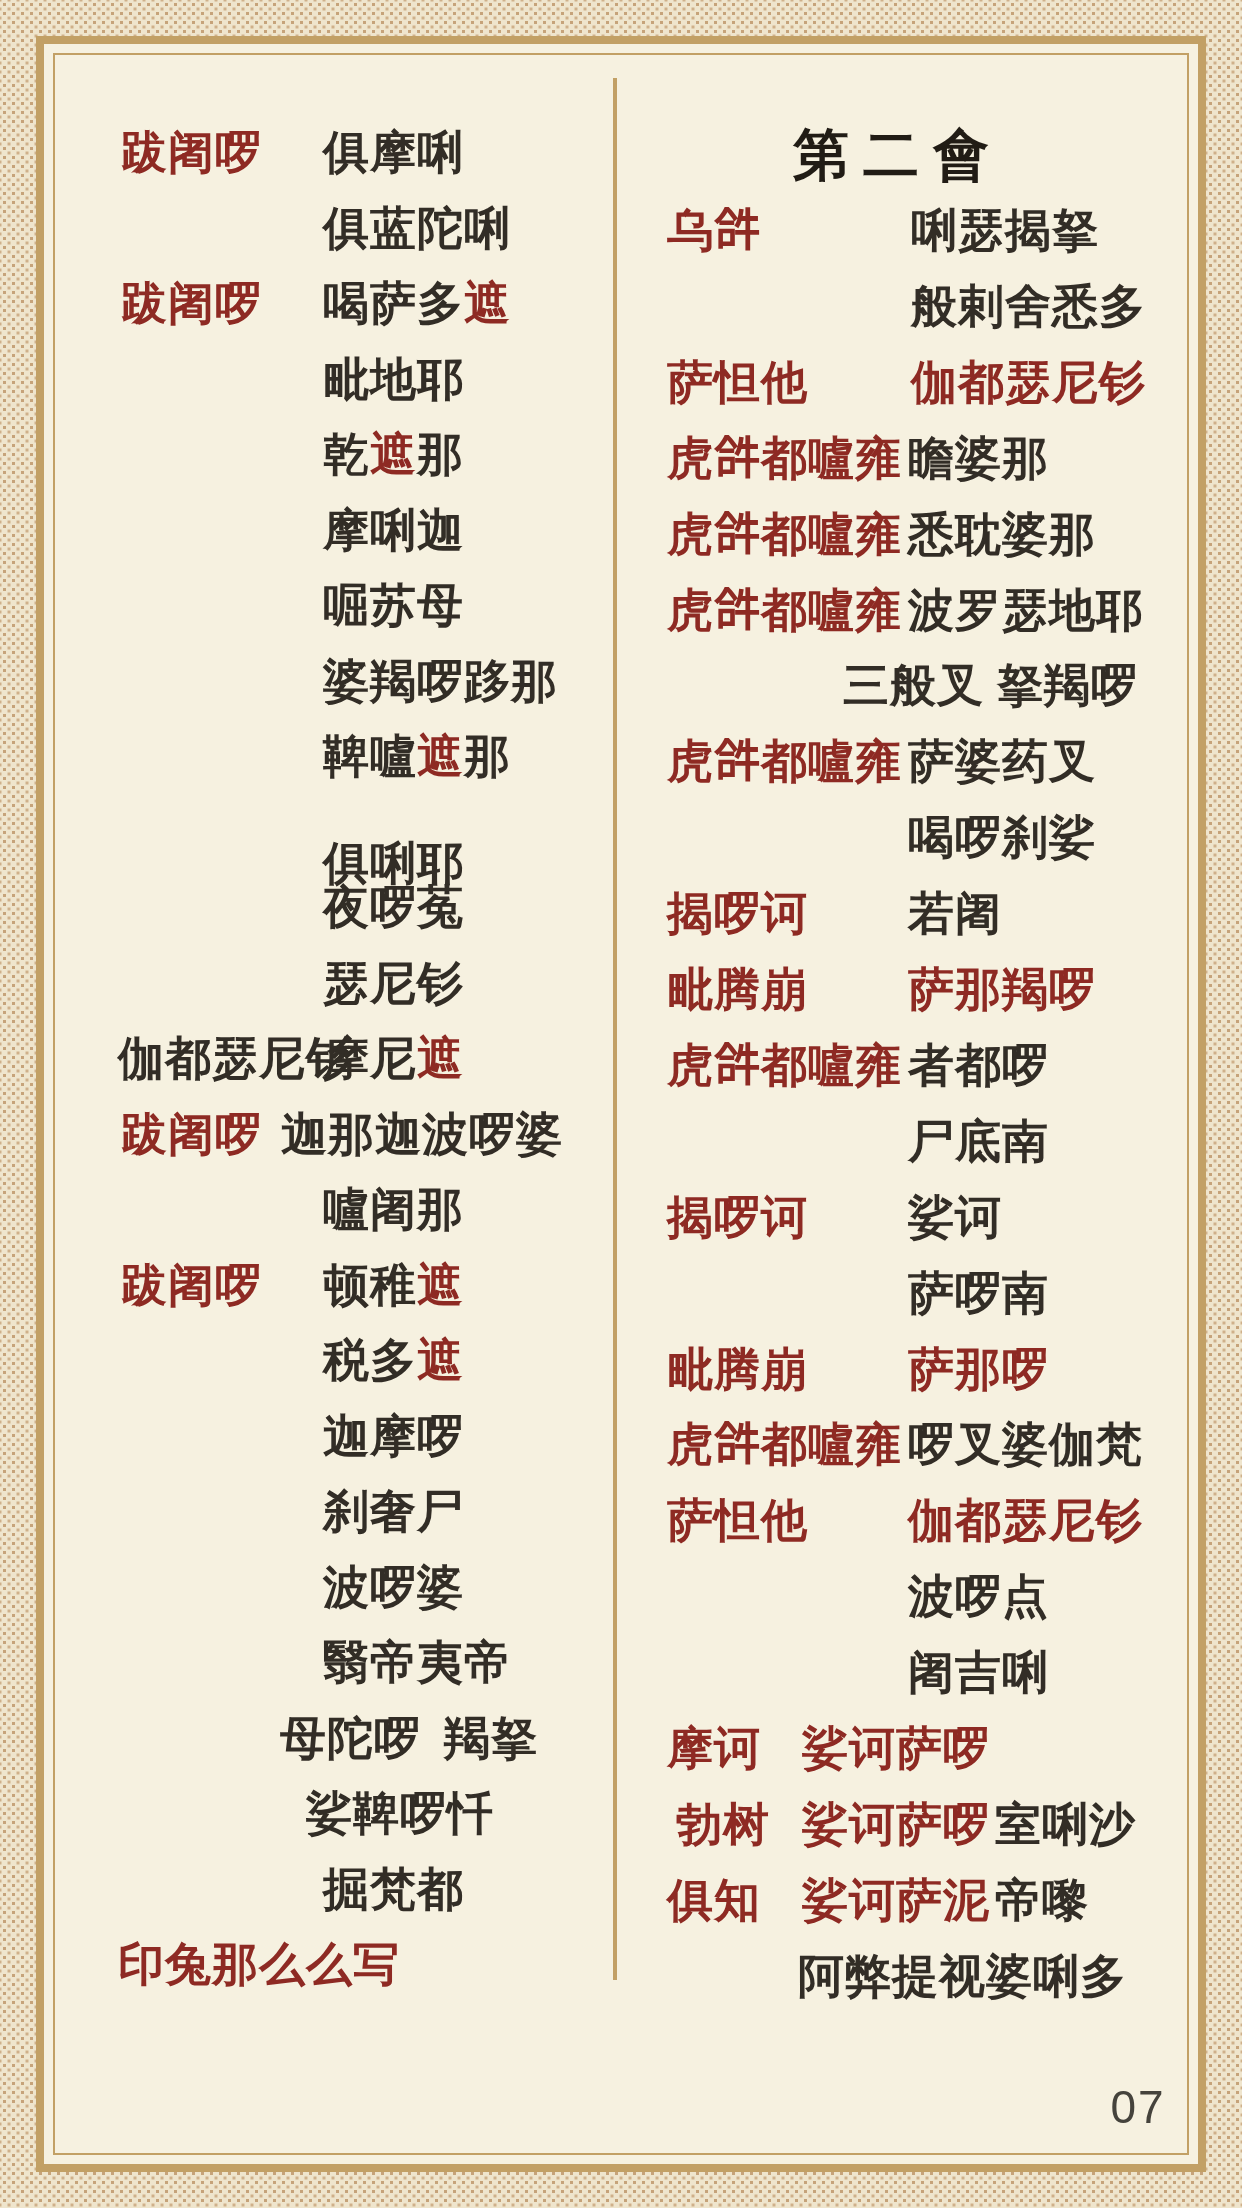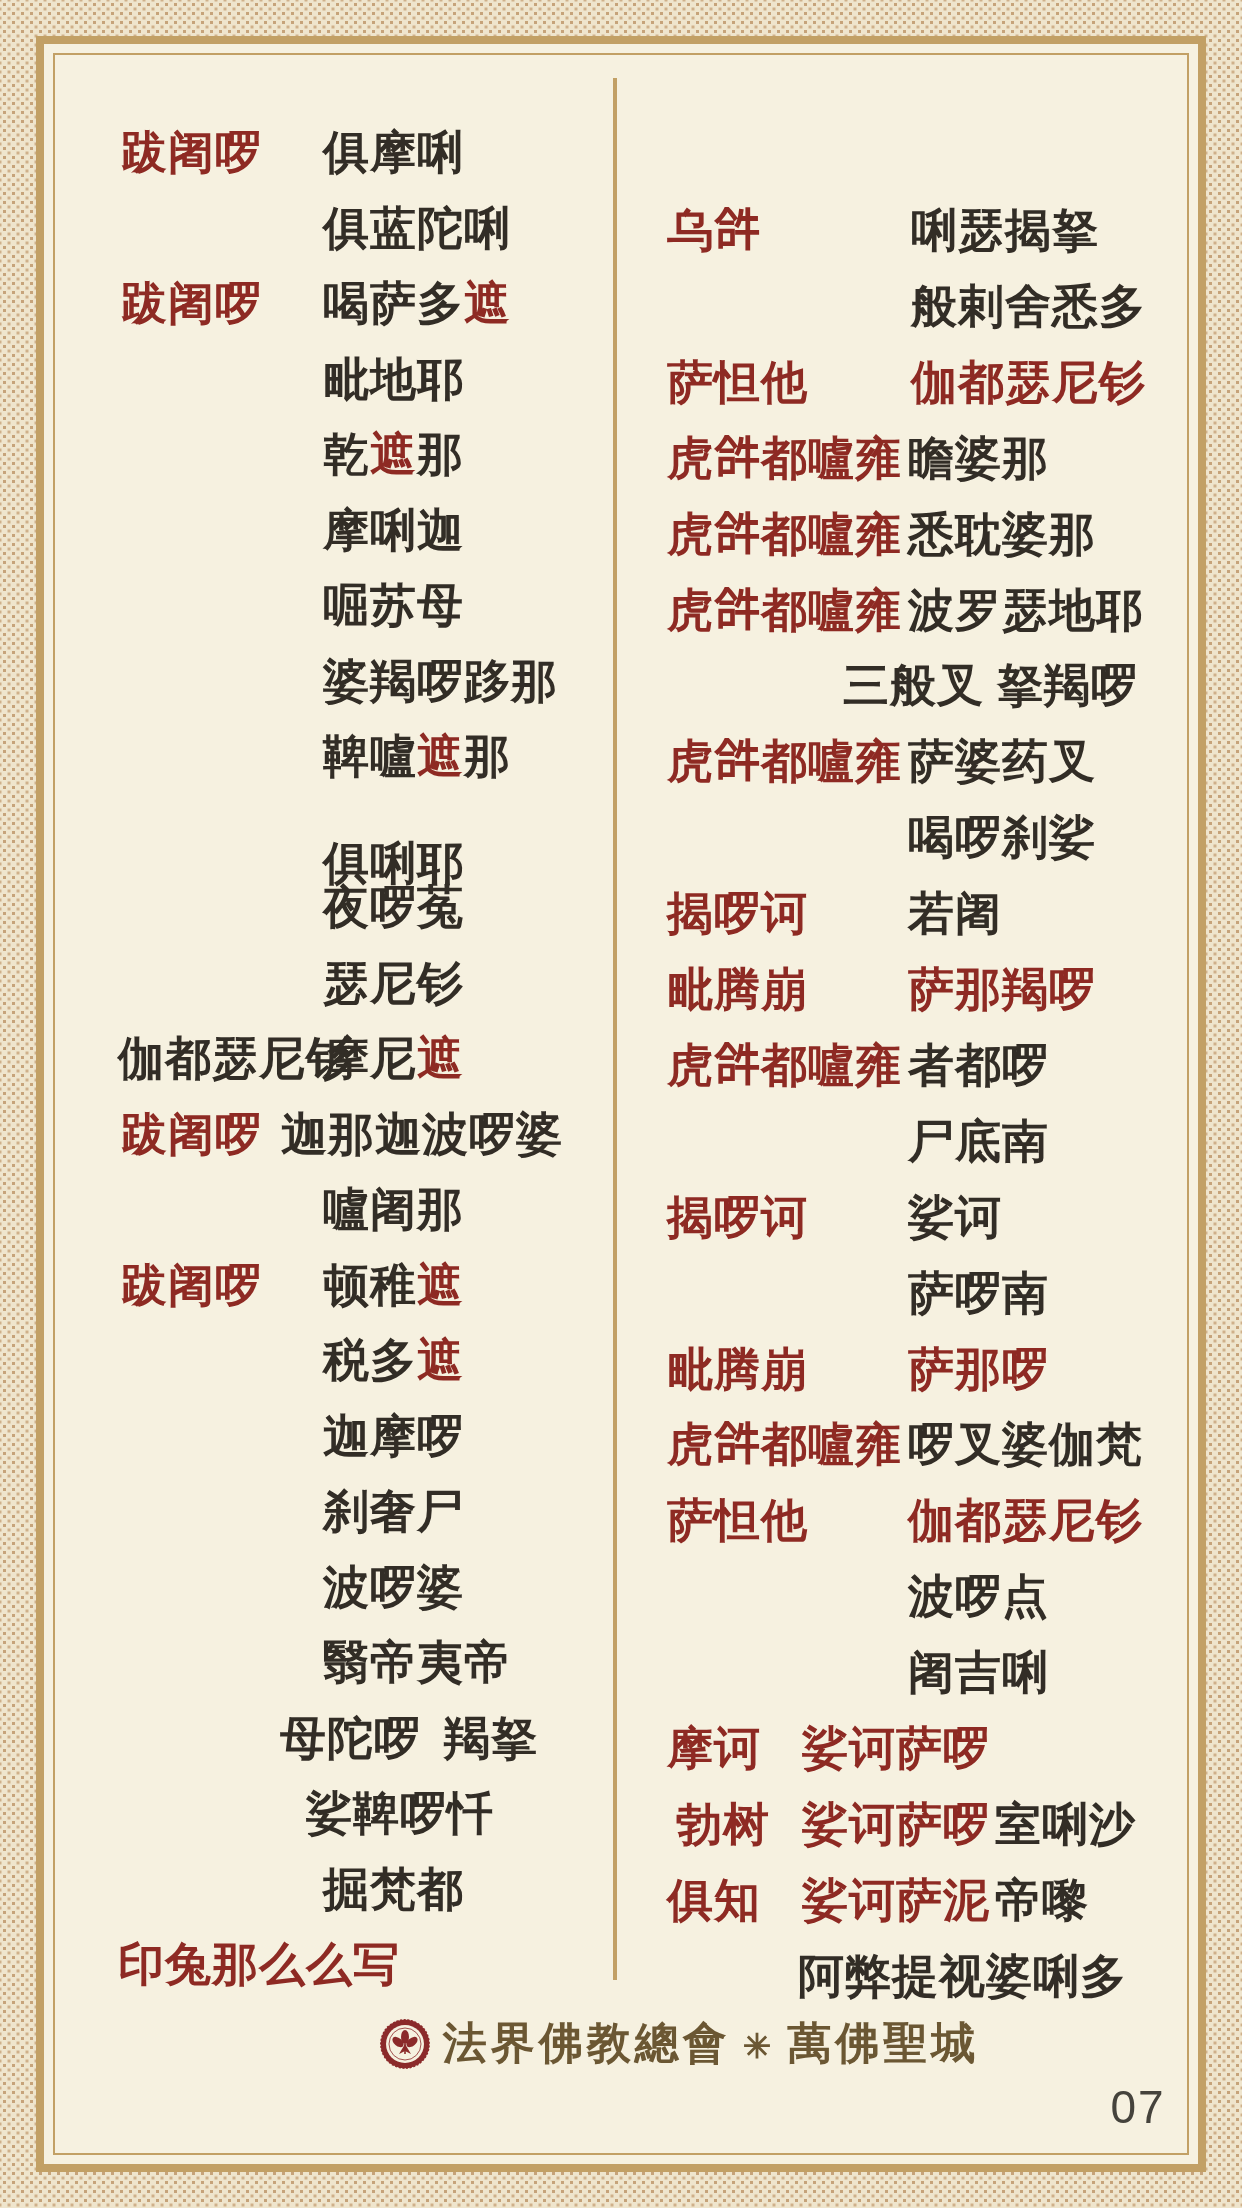--- a/index.html
+++ b/index.html
@@ -60,20 +60,21 @@
 </style>
 </head>
 <body>
 
 <div class="paper">
   <div class="inner-line"></div>
   <div class="content">
 
     <div class="divider"></div>
 
+    <div class="assembly-header">第二會</div>
 
     <div id="left-col">
         <div class="seg" style="left: 123px; top: 126px;"><span class="r">跋阇啰</span></div>
         <div class="seg" style="left: 325px; top: 126px;"><span class="k">俱摩唎</span></div>
         <div class="seg" style="left: 325px; top: 202px;"><span class="k">俱蓝陀唎</span></div>
         <div class="seg" style="left: 123px; top: 277px;"><span class="r">跋阇啰</span></div>
         <div class="seg" style="left: 325px; top: 277px;"><span class="k">喝萨多</span><span class="r">遮</span></div>
         <div class="seg" style="left: 325px; top: 353px;"><span class="k">毗地耶</span></div>
         <div class="seg" style="left: 325px; top: 428px;"><span class="k">乾</span><span class="r">遮</span><span class="k">那</span></div>
         <div class="seg" style="left: 325px; top: 504px;"><span class="k">摩唎迦</span></div>
@@ -141,35 +142,17 @@
         <div class="seg" style="left: 669px; top: 1798px; margin-left: 9px;"><span class="r">勃树</span></div>
         <div class="seg" style="left: 804px; top: 1798px;"><span class="r">娑诃萨啰</span></div>
         <div class="seg" style="left: 997px; top: 1798px;"><span class="k">室唎沙</span></div>
         <div class="seg" style="left: 669px; top: 1874px;"><span class="r">俱知</span></div>
         <div class="seg" style="left: 804px; top: 1874px;"><span class="r">娑诃萨泥</span></div>
         <div class="seg" style="left: 997px; top: 1874px;"><span class="k">帝嚟</span></div>
         <div class="seg" style="left: 800px; top: 1950px;"><span class="k">阿弊提视婆唎多</span></div>
       </div>
 
     <div class="footer">
-      <div class="footer-cn">
-        <svg class="seal" viewBox="0 0 52 52">
-          <circle cx="26" cy="26" r="25" fill="#8b2a2a"></circle>
-          <circle cx="26" cy="26" r="25" fill="none" stroke="#f6f1e0" stroke-width="1.4" stroke-dasharray="1.6 2.2"></circle>
-          <circle cx="26" cy="26" r="19" fill="#f6f1e0"></circle>
-          <circle cx="26" cy="26" r="16" fill="none" stroke="#8b2a2a" stroke-width="0.8"></circle>
-          <g fill="#8b2a2a">
-            <ellipse cx="26" cy="19" rx="4" ry="7"></ellipse>
-            <ellipse cx="19" cy="24" rx="4" ry="6.5" transform="rotate(-50 19 24)"></ellipse>
-            <ellipse cx="33" cy="24" rx="4" ry="6.5" transform="rotate(50 33 24)"></ellipse>
-            <path d="M26 26 L20 36 L26 33 L32 36 Z"></path>
-            <rect x="25.2" y="26" width="1.6" height="10"></rect>
-          </g>
-        </svg>
-        <span>法界佛教總會</span>
-          <span class="footer-star">✳</span>
-          <span>萬佛聖城</span>
-      </div>
     </div>
 
     <div class="page-number">07</div>
   </div>
 </div>
 
 </body></html>

